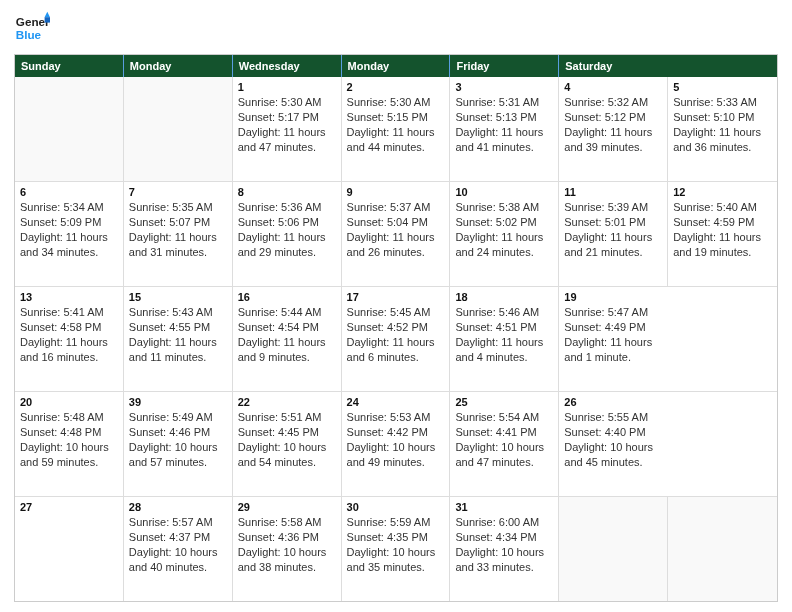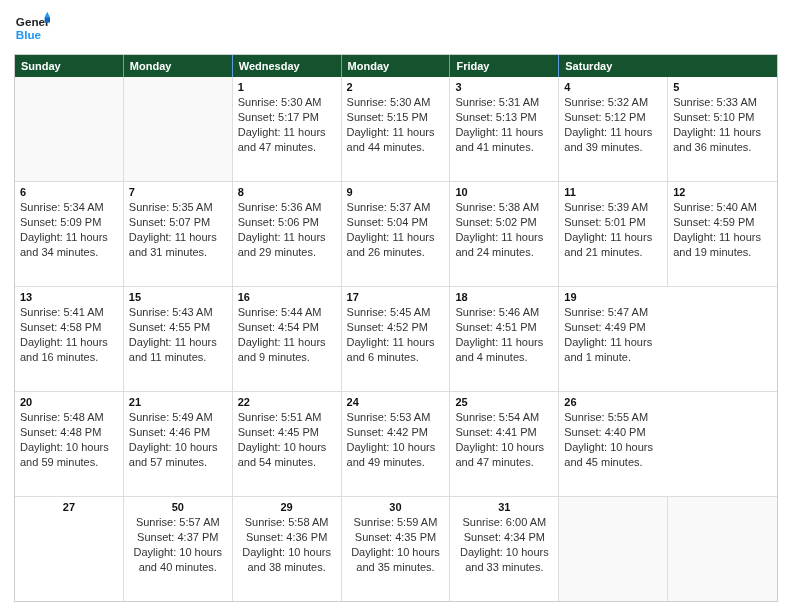--- a/index.html
+++ b/index.html
@@ -71,21 +71,21 @@
       flex: 1;
       display: flex;
       flex-direction: column;
     }
     .cal-row {
       display: grid;
       grid-template-columns: repeat(7, 1fr);
       flex: 1;
       border-bottom: 1px solid #ddd;
     }
-    .cal-row:last-child { border-bottom: none; text-align: center; }
+    .cal-row:last-child { border-bottom: none; }
     .cal-cell {
       border-right: 1px solid #ddd;
       padding: 4px 5px;
       font-size: 9.2px;
       color: #222;
       background: #fff;
       vertical-align: top;
       min-height: 0;
     }
     .cal-cell:last-child { border-right: none; }
@@ -210,21 +210,21 @@
             <div class="day-num">19</div>
             <div class="day-info">Sunrise: 5:47 AM<br>Sunset: 4:49 PM<br>Daylight: 11 hours and 1 minute.</div>
           </div>
         </div>
         <div class="cal-row">
           <div class="cal-cell">
             <div class="day-num">20</div>
             <div class="day-info">Sunrise: 5:48 AM<br>Sunset: 4:48 PM<br>Daylight: 10 hours and 59 minutes.</div>
           </div>
           <div class="cal-cell">
-            <div class="day-num">21</div>
+            <div class="day-num">39</div>
             <div class="day-info">Sunrise: 5:49 AM<br>Sunset: 4:46 PM<br>Daylight: 10 hours and 57 minutes.</div>
           </div>
           <div class="cal-cell">
             <div class="day-num">22</div>
             <div class="day-info">Sunrise: 5:51 AM<br>Sunset: 4:45 PM<br>Daylight: 10 hours and 54 minutes.</div>
           </div>
           <div class="cal-cell">
             <div class="day-num">24</div>
             <div class="day-info">Sunrise: 5:53 AM<br>Sunset: 4:42 PM<br>Daylight: 10 hours and 49 minutes.</div>
           </div>
@@ -235,21 +235,21 @@
           <div class="cal-cell">
             <div class="day-num">26</div>
             <div class="day-info">Sunrise: 5:55 AM<br>Sunset: 4:40 PM<br>Daylight: 10 hours and 45 minutes.</div>
           </div>
         </div>
         <div class="cal-row">
           <div class="cal-cell">
             <div class="day-num">27</div>
           </div>
           <div class="cal-cell">
-            <div class="day-num">50</div>
+            <div class="day-num">28</div>
             <div class="day-info">Sunrise: 5:57 AM<br>Sunset: 4:37 PM<br>Daylight: 10 hours and 40 minutes.</div>
           </div>
           <div class="cal-cell">
             <div class="day-num">29</div>
             <div class="day-info">Sunrise: 5:58 AM<br>Sunset: 4:36 PM<br>Daylight: 10 hours and 38 minutes.</div>
           </div>
           <div class="cal-cell">
             <div class="day-num">30</div>
             <div class="day-info">Sunrise: 5:59 AM<br>Sunset: 4:35 PM<br>Daylight: 10 hours and 35 minutes.</div>
           </div>

